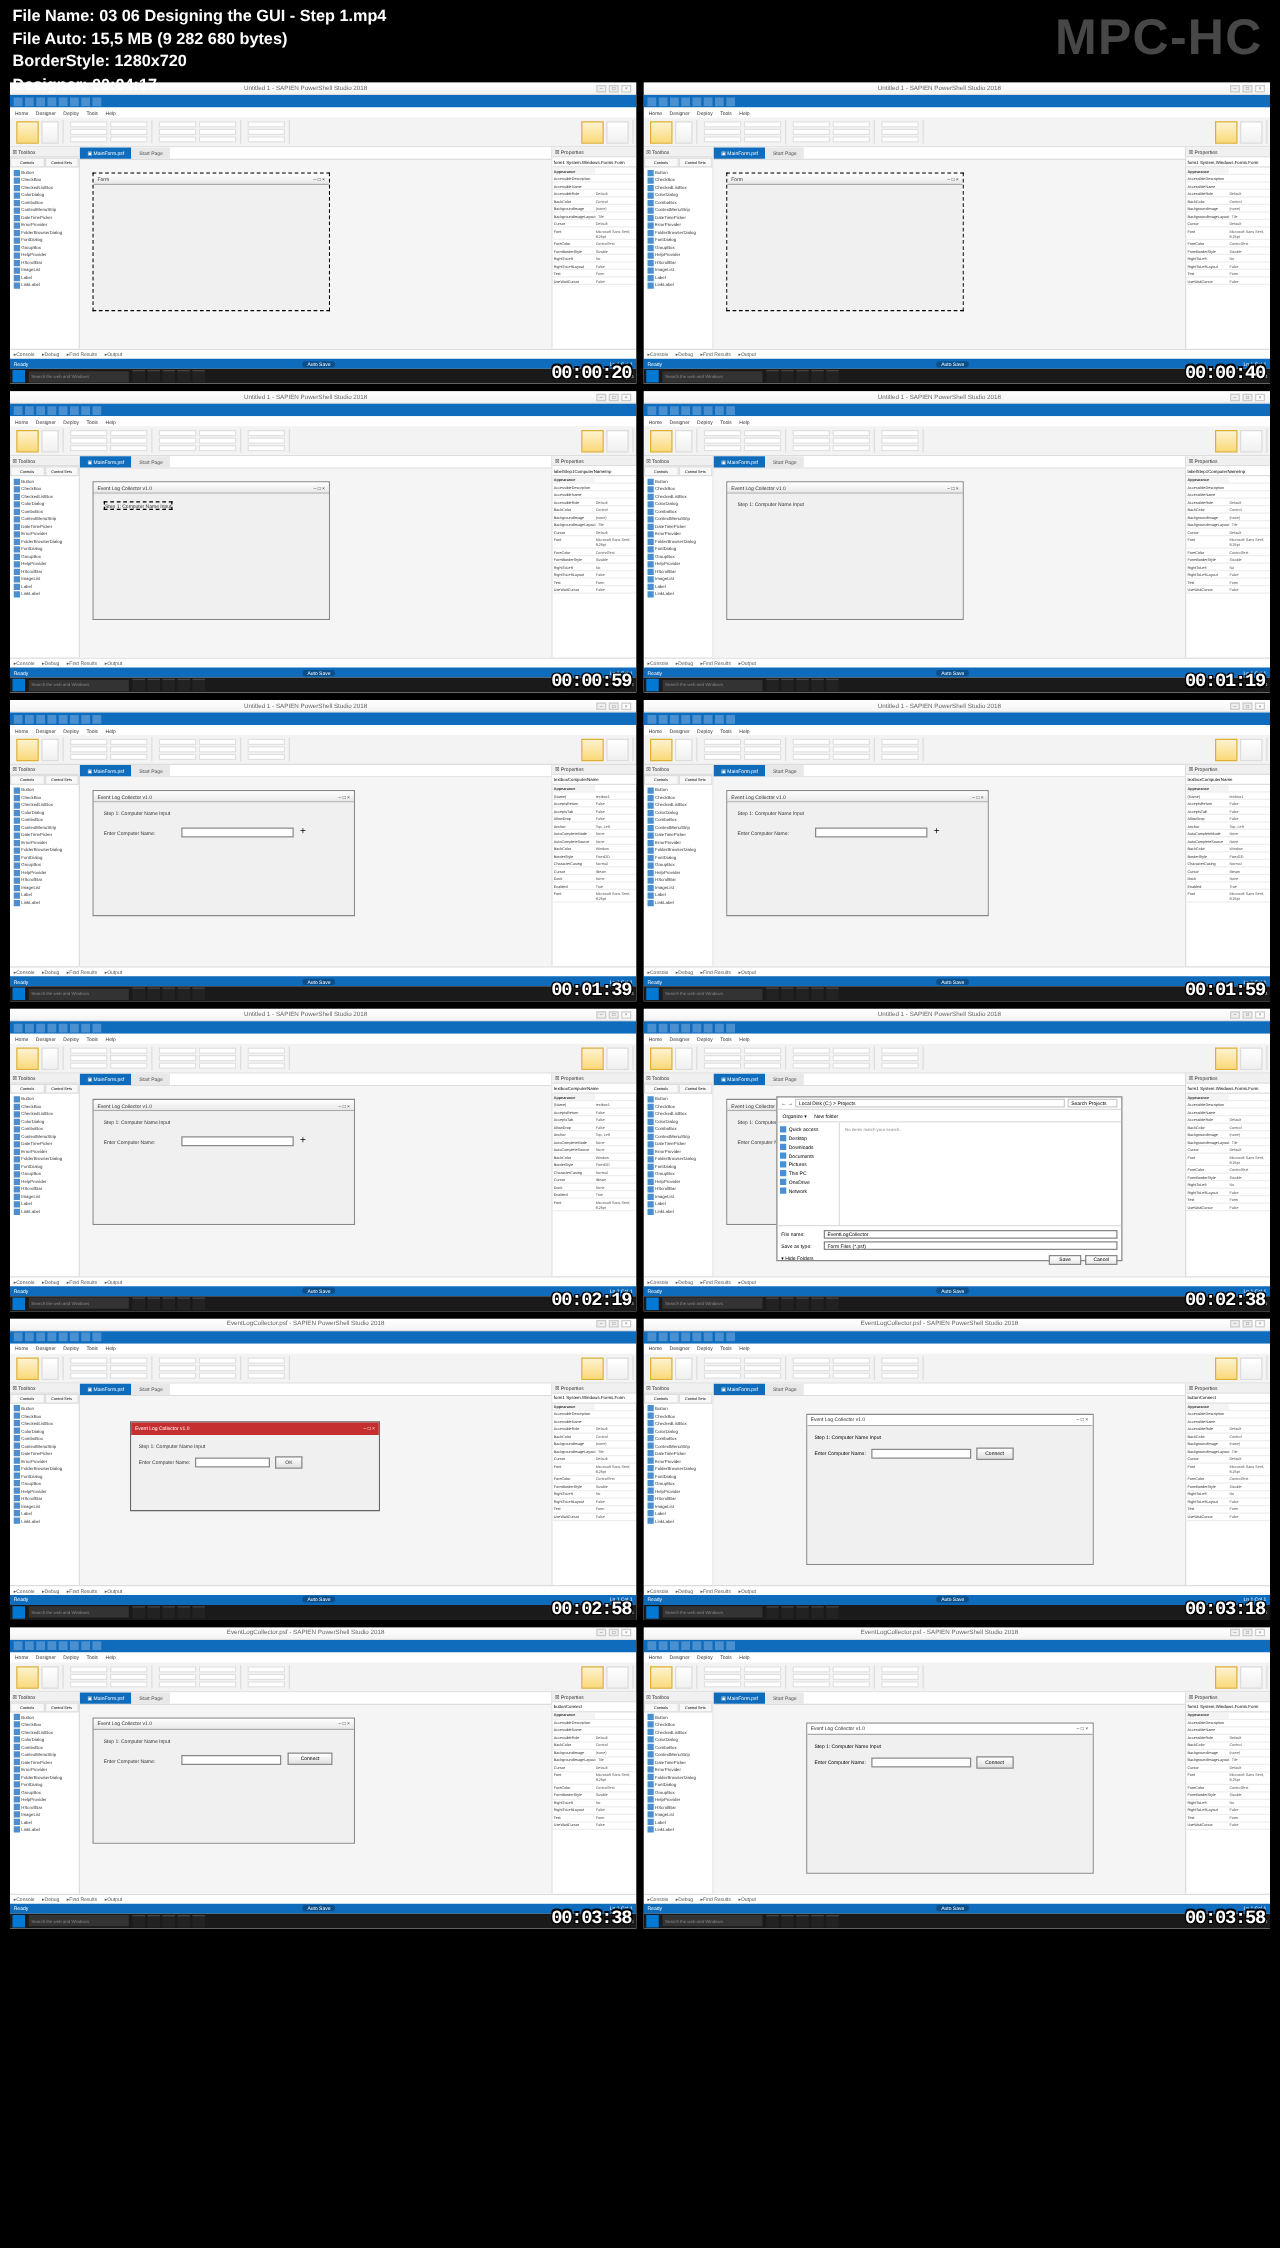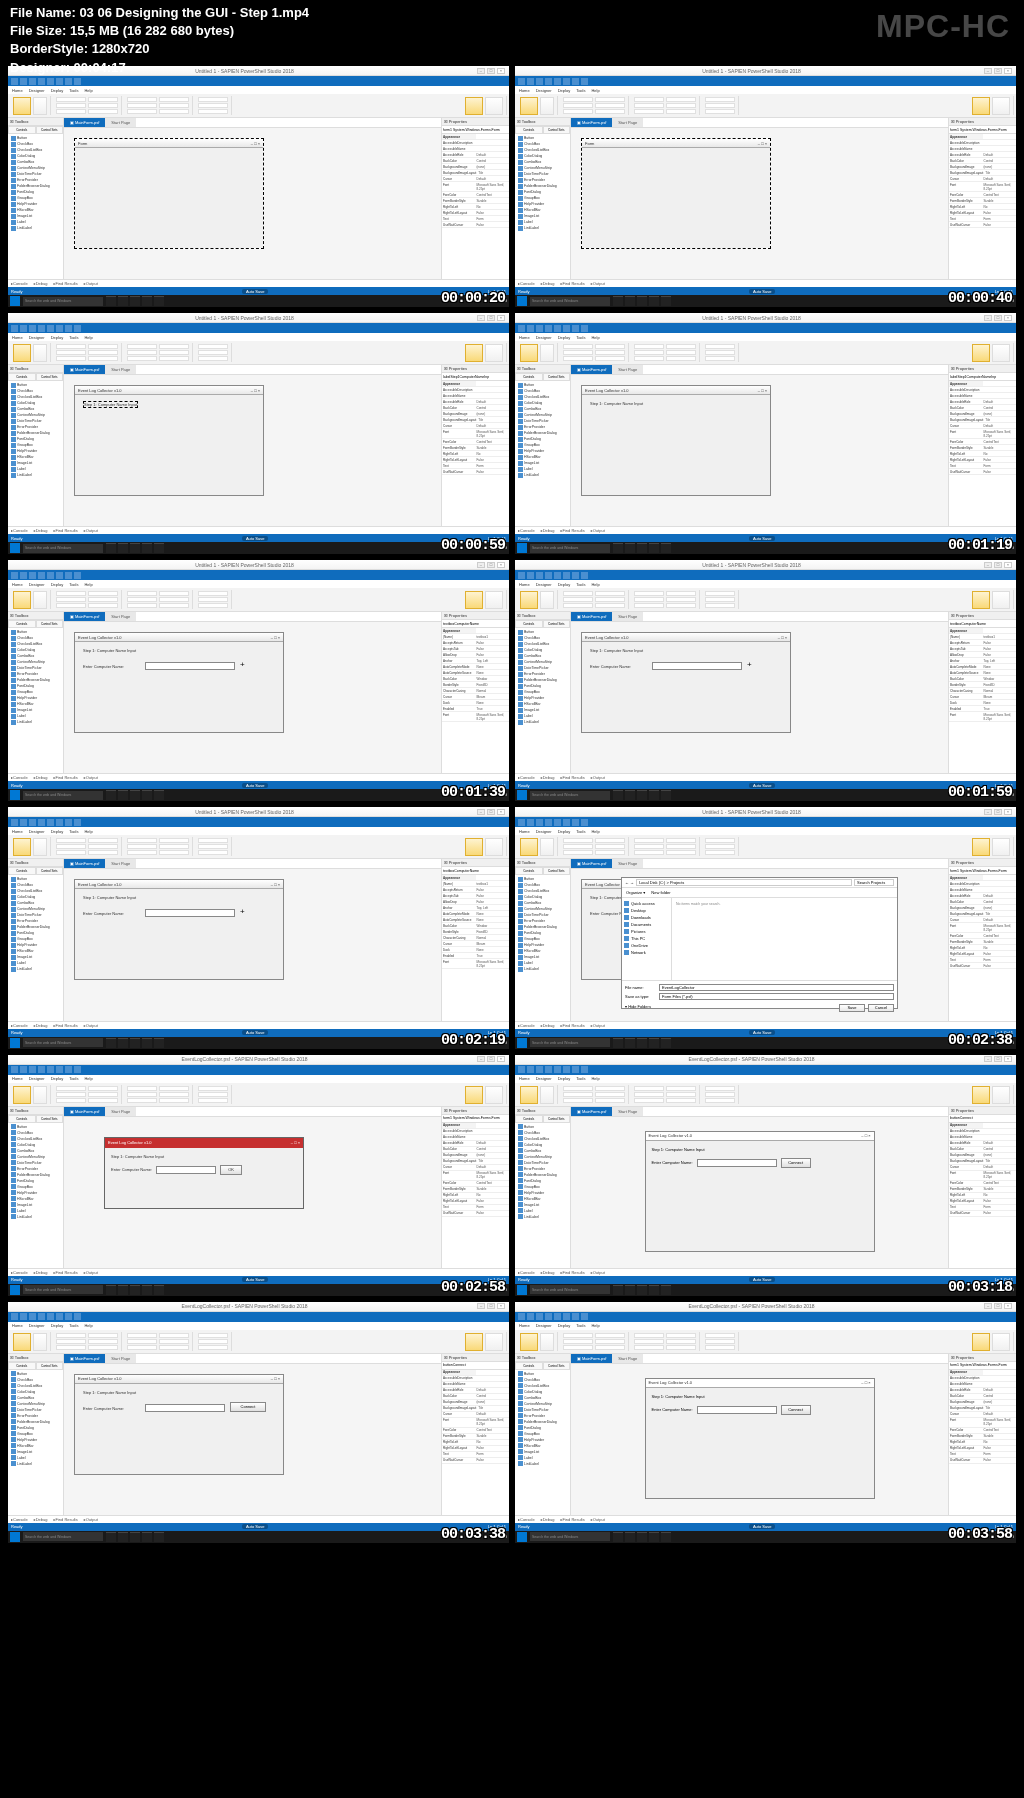--- a/index.html
+++ b/index.html
@@ -1,18 +1,18 @@
 <!DOCTYPE html>
 <html><head>
 <meta charset="utf-8">
 <style>
 * { margin: 0; padding: 0; box-sizing: border-box; }
 body { background: #000; font-family: "Segoe UI", Arial, sans-serif; width: 1024px; height: 1798px; overflow: hidden; position: relative; }
 .header-info { position: absolute; top: 4px; left: 10px; color: #fff; font-size: 13px; line-height: 1.4; font-weight: bold; z-index: 10; }
-.watermark { position: absolute; top: 8px; right: 14px; color: rgba(255,255,255,0.28); font-size: 32px; font-weight: bold; letter-spacing: 1px; z-index: 10; }
+.watermark { position: absolute; top: 8px; right: 14px; color: rgba(255,255,255,0.28); font-size: 40px; font-weight: bold; letter-spacing: 1px; z-index: 10; }
 .grid { display: grid; grid-template-columns: 1fr 1fr; grid-template-rows: repeat(7, 1fr); gap: 6px; padding: 66px 8px 8px 8px; height: 100%; }
 .thumb { background: #fff; position: relative; overflow: hidden; display: flex; flex-direction: column; }
 .titlebar { height: 10px; background: linear-gradient(#fff,#f4f4f4); border-bottom: 1px solid #ddd; display: flex; align-items: center; font-size: 5px; color: #666; padding: 0 4px; justify-content: space-between; }
 .wincontrols { display: flex; gap: 2px; }
 .wincontrols span { width: 8px; height: 6px; background: #eee; border: 1px solid #ccc; font-size: 4px; text-align: center; line-height: 4px; }
 .wincontrols span.close { background: #fff; }
 .qat { height: 10px; background: #0f6cbd; display: flex; align-items: center; gap: 2px; padding: 0 3px; }
 .qat-btn { width: 7px; height: 7px; background: #4a8fd0; }
 .menubar { height: 8px; background: #fff; display: flex; gap: 6px; padding: 0 4px; font-size: 4px; color: #333; align-items: center; }
 .ribbon { height: 24px; background: #f3f3f3; border-bottom: 1px solid #ddd; display: flex; gap: 2px; padding: 2px; }
@@ -74,21 +74,21 @@
 .modal-run { border: 1px solid #666; background: #f0f0f0; position: absolute; }
 .modal-run .mtitle { height: 10px; font-size: 4px; padding: 0 3px; display: flex; align-items: center; justify-content: space-between; }
 .modal-run.redhead .mtitle { background: #c62f2f; color: #fff; }
 .modal-run .mbody { padding: 6px; font-size: 4px; color: #333; }
 </style>
 </head>
 <body>
 
 <div class="header-info">
   <div><span>File Name:</span> <span>03 06 Designing the GUI - Step 1.mp4</span></div>
-  <div><span>File Size:</span> <span>15,5 MB (16 282 680 bytes)</span></div>
+  <div><span>File Auto:</span> <span>15,5 MB (9 282 680 bytes)</span></div>
   <div><span>BorderStyle:</span> <span>1280x720</span></div>
   <div><span>Designer:</span> <span>00:04:17</span></div>
 </div>
 <div class="watermark">MPC-HC</div>
 
 <div class="grid">
     <div class="thumb">
     <div class="titlebar">
         <span></span>
         <span>Untitled 1 - SAPIEN PowerShell Studio 2018</span>

